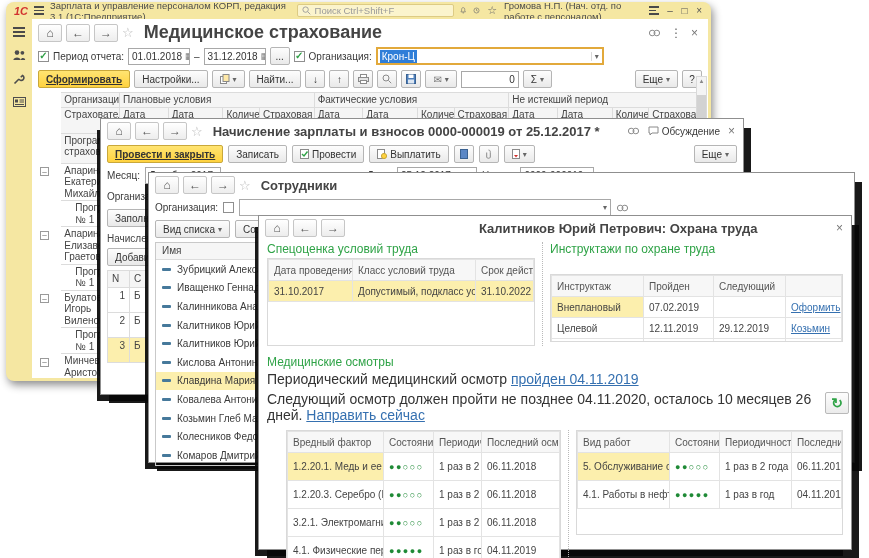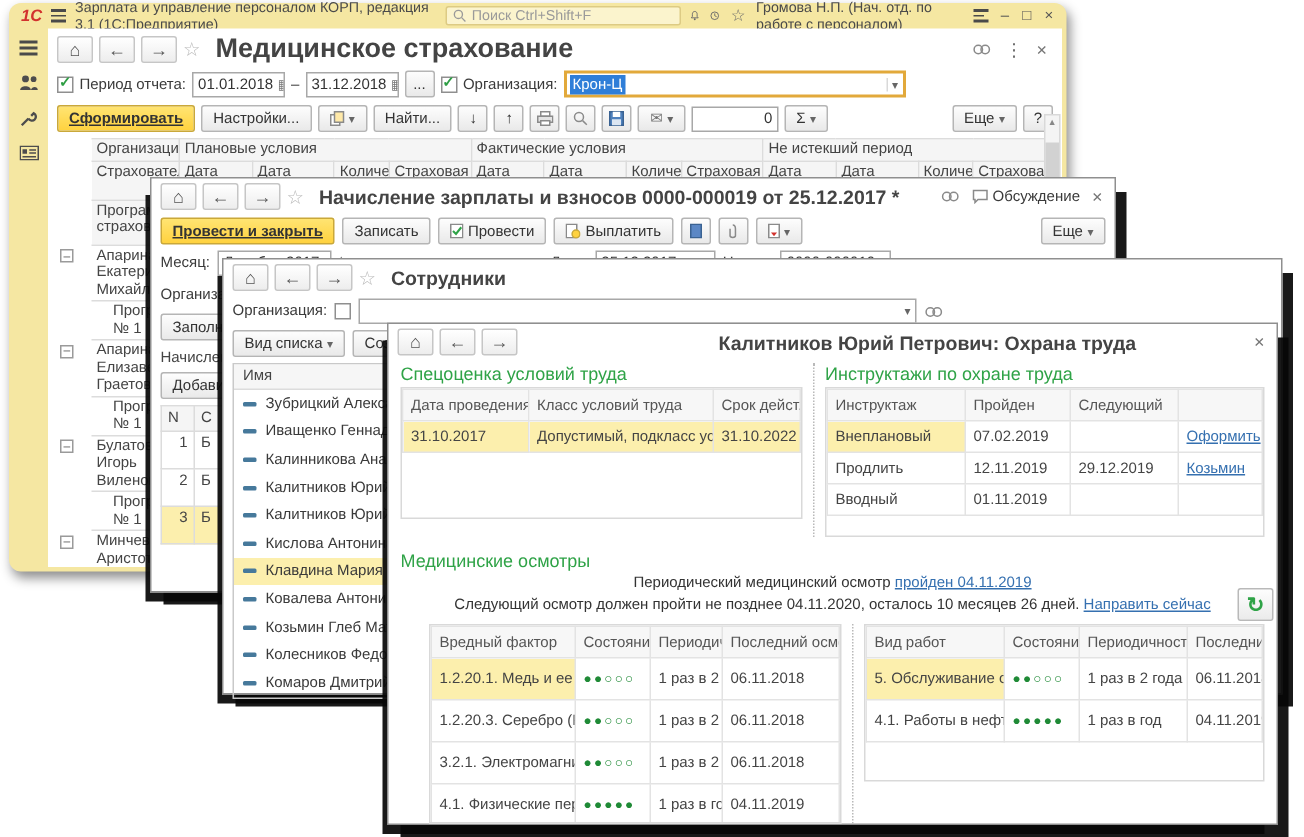--- a/index.html
+++ b/index.html
@@ -137,21 +137,21 @@
   .cols { display: flex; align-items: stretch; }
   .sep-dot { border-left: 1px dotted #b9b9b9; margin: 0 7px; }
   .tblbox { border: 1px solid #d9d9d9; overflow: hidden; background: #fff; }
   table.st { border-collapse: collapse; table-layout: fixed; width: 100%; }
   table.st th, table.st td {
     border: 1px solid #e3e3e3; font-weight: normal; text-align: left; padding: 0 5px;
     font-size: 10px; color: #444; height: 21px; white-space: nowrap; overflow: hidden;
   }
   table.st th { background: #f7f7f7; color: #555; }
   table.st.big td { height: 28px; }
-  .med-line { padding: 2px 0; font-size: 10px; color: #333; text-align: center; }
+  .med-line { padding: 2px 0; font-size: 14px; color: #333; }
   .refresh-btn {
     position: absolute; right: 2px; top: 152px; width: 24px; height: 22px;
     border: 1px solid #b9b9b9; border-radius: 2px; background: linear-gradient(#fdfdfd,#ebebeb);
     display: flex; align-items: center; justify-content: center;
     color: #2fa347; font-size: 14px; font-weight: bold;
   }
 </style>
 </head>
 <body>
 
@@ -636,21 +636,21 @@
                 <td>Допустимый, подкласс усло...</td>
                 <td>31.10.2022</td>
               </tr>
             </tbody>
               </table>
           </div>
         </div>
         <div class="sep-dot"></div>
         <div style="flex:1;">
           <div class="green-h">Инструктажи по охране труда</div>
-          <div class="tblbox" style="height:100px; margin-top:2px;">
+          <div class="tblbox" style="height:68px; margin-top:18px;">
             <table class="st">
               <colgroup>
                   <col style="width:92px;">
                   <col style="width:70px;">
                   <col style="width:72px;">
                   <col>
                 </colgroup>
               <tbody>
                   <tr>
                 <th>Инструктаж</th>
@@ -658,21 +658,21 @@
                 <th>Следующий</th>
                 <th></th>
               </tr>
               <tr>
                 <td class="hl">Внеплановый</td>
                 <td>07.02.2019</td>
                 <td></td>
                 <td><span class="lnk">Оформить</span></td>
               </tr>
               <tr>
-                <td>Продлить</td>
+                <td>Целевой</td>
                 <td>12.11.2019</td>
                 <td>29.12.2019</td>
                 <td><span class="lnk">Козьмин</span></td>
               </tr>
               <tr>
                 <td>Вводный</td>
                 <td>01.11.2019</td>
                 <td></td>
                 <td></td>
               </tr>

